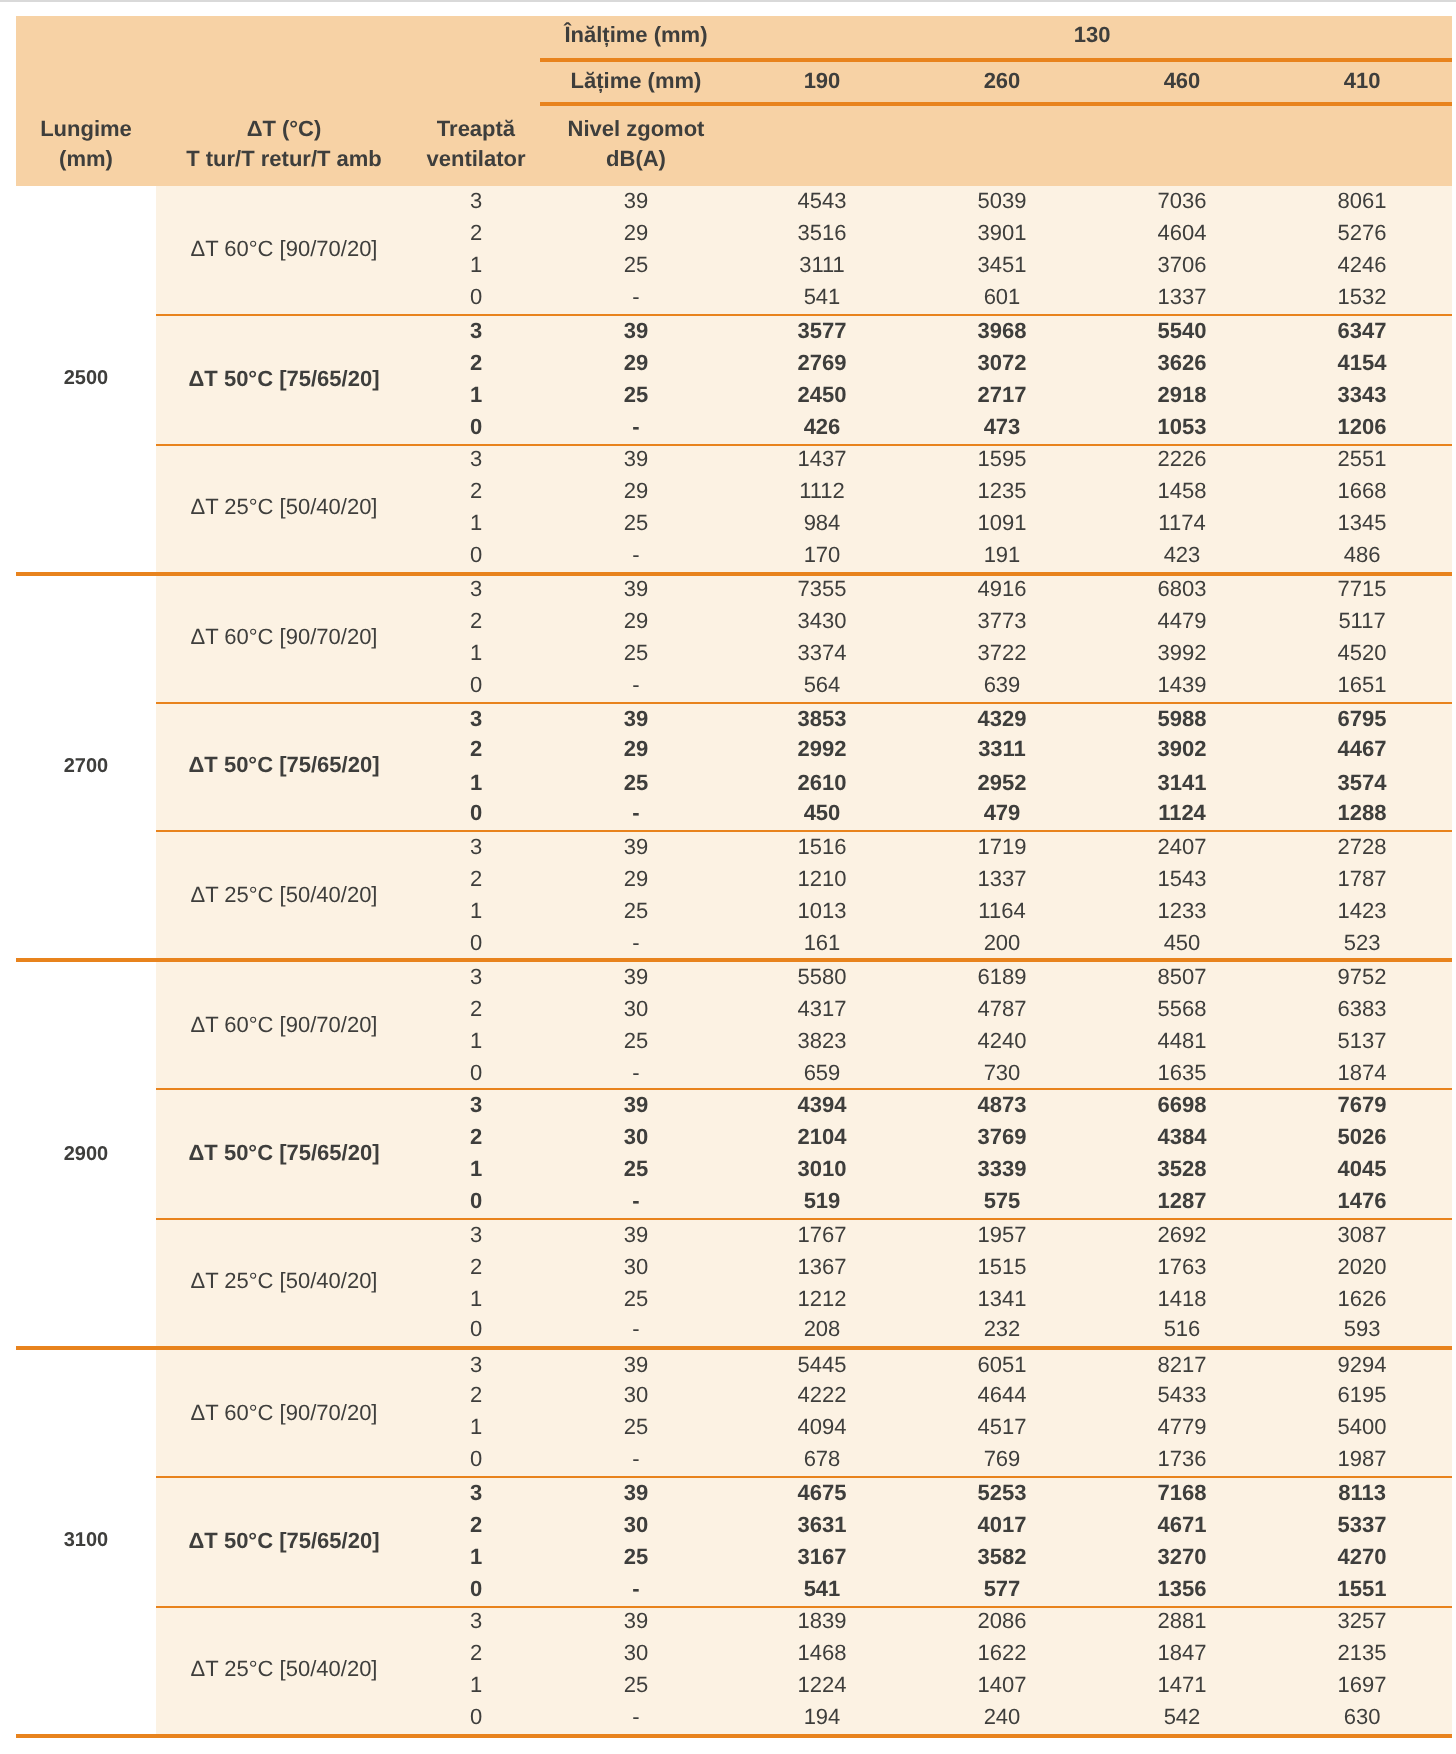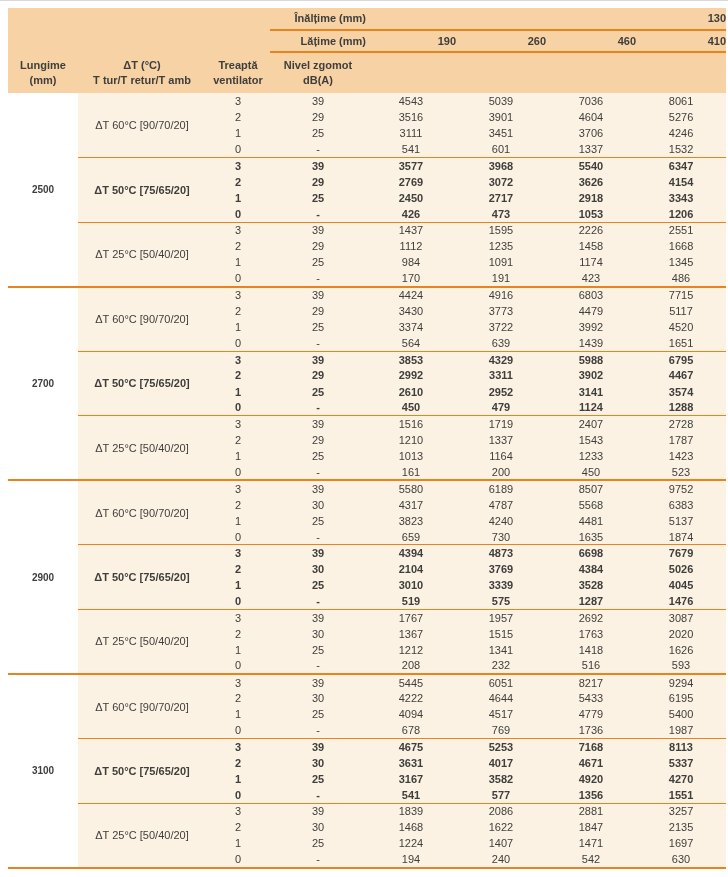--- a/index.html
+++ b/index.html
@@ -20,21 +20,21 @@
     border-collapse:collapse;table-layout:fixed;
   }
   table.spec td{
     font-family:"Liberation Sans",sans-serif;
     font-size:11px;line-height:1.1;color:var(--text);
     text-align:center;vertical-align:middle;padding:0;
     white-space:nowrap;overflow:hidden;
   }
   
   thead td{background:var(--header_bg);font-weight:700;}
-  tr.h-row1 td,tr.h-row2 td{height:22px;text-align:right;}
+  tr.h-row1 td,tr.h-row2 td{height:22px;}
   tr.h-row3 td{height:41px;}
   td.underlined{border-bottom:2px solid var(--rule_orange);}
   .two-line div{line-height:1.35;}
   
   tbody td{background:var(--row_bg);height:16.15px;}
   tbody td.length-cell{background:var(--length_col_bg);font-weight:700;font-size:10px;}
   tbody tr.bold td{font-weight:700;}
   td.end-s{border-bottom:1.5px solid var(--rule_orange);}
   td.end-g{border-bottom:2px solid var(--rule_orange);}
   tr.section-end>td{border-bottom:1.5px solid var(--rule_orange);}
@@ -190,21 +190,21 @@
           <td>170</td>
           <td>191</td>
           <td>423</td>
           <td>486</td>
         </tr>
         <tr class="">
           <td class="length-cell end-g" rowspan="12">2700</td>
           <td class="dt-cell end-s" rowspan="4">ΔT 60°C [90/70/20]</td>
           <td>3</td>
           <td>39</td>
-          <td>4424</td>
+          <td>7355</td>
           <td>4916</td>
           <td>6803</td>
           <td>7715</td>
         </tr>
         <tr class="">
           <td>2</td>
           <td>29</td>
           <td>3430</td>
           <td>3773</td>
           <td>4479</td>
@@ -441,21 +441,21 @@
           <td>3631</td>
           <td>4017</td>
           <td>4671</td>
           <td>5337</td>
         </tr>
         <tr class="bold">
           <td>1</td>
           <td>25</td>
           <td>3167</td>
           <td>3582</td>
-          <td>4920</td>
+          <td>3270</td>
           <td>4270</td>
         </tr>
         <tr class="bold section-end">
           <td>0</td>
           <td>-</td>
           <td>541</td>
           <td>577</td>
           <td>1356</td>
           <td>1551</td>
         </tr>

